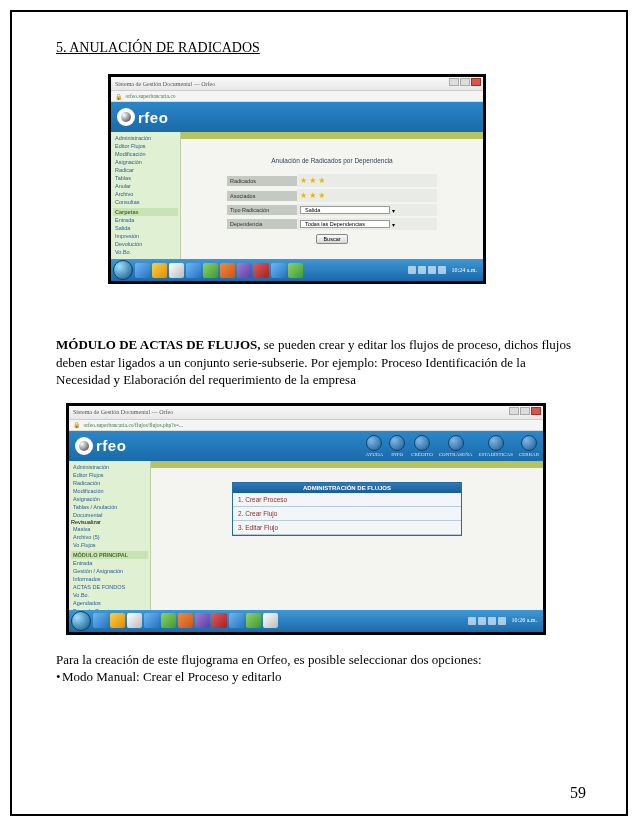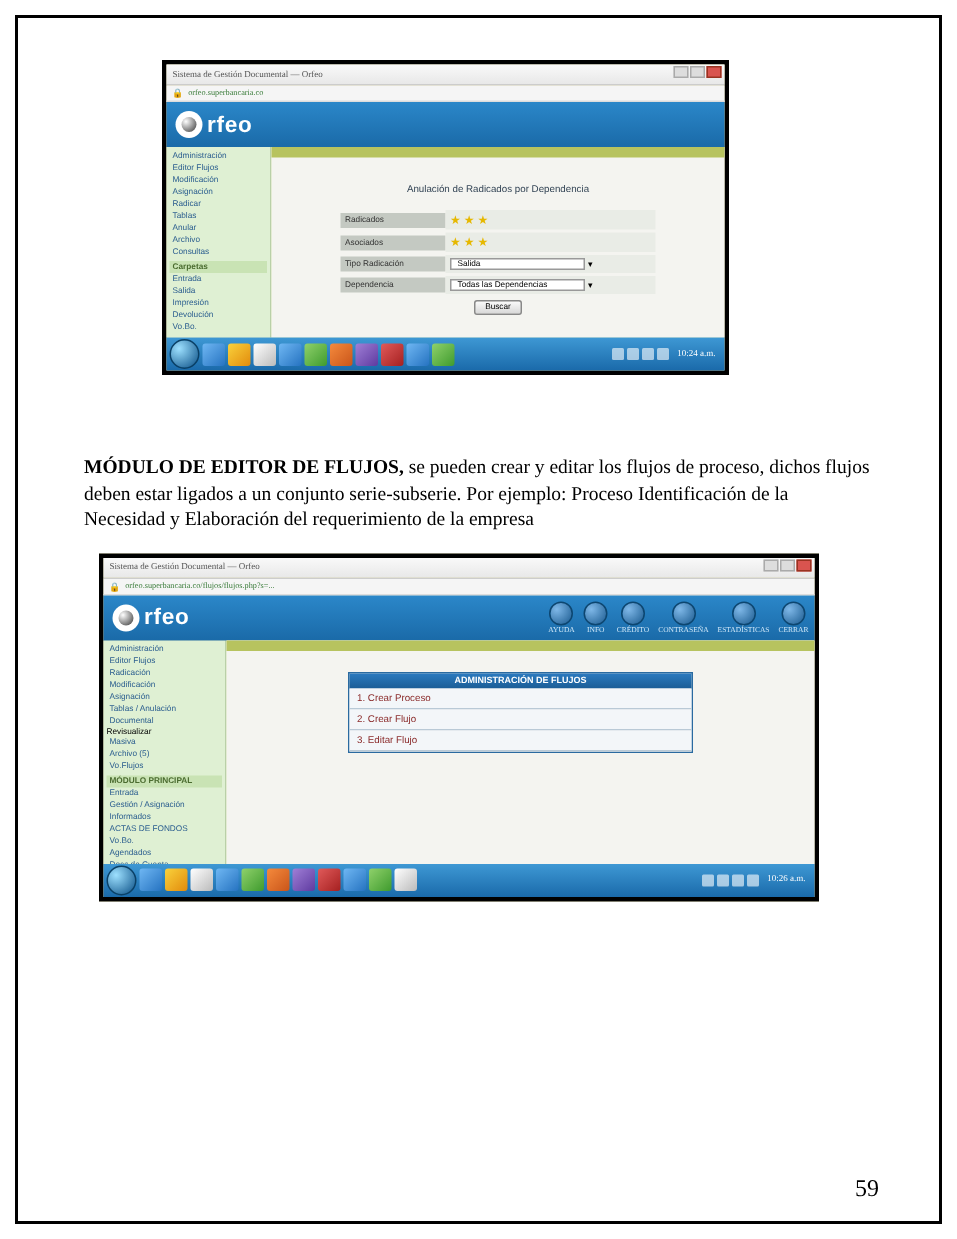--- a/index.html
+++ b/index.html
@@ -22,21 +22,21 @@
     }
     .section-heading {
       font-size: 14px;
       text-decoration: underline;
       margin-bottom: 18px;
     }
     .screenshot-frame {
       border: 3px solid #000;
       margin: 0 auto 8px auto;
       position: relative;
-      background: #fef9c3;
+      background: #c2410c;
     }
     .s1 { width: 378px; height: 210px; margin-left: 52px; }
     .s2 { width: 480px; height: 232px; margin-left: 10px; }
     .titlebar {
       height: 14px;
       background: linear-gradient(#f9f9f9,#e8e8e8);
       border-bottom: 1px solid #ccc;
       display: flex;
       align-items: center;
       font-size: 6px;
@@ -172,20 +172,21 @@
     .body-text .bold{ font-weight:bold;}
     .footer-text { margin-top: 16px; line-height:1.35;}
     .page-num{ position:absolute; bottom: 12px; right: 40px; font-size:16px;}
     .bullet{display:inline-block;width:6px;}
   </style>
 </head>
 <body>
 
 <div class="page">
 
+  <div class="section-heading">5. ANULACIÓN DE RADICADOS</div>
 
   <div class="screenshot-frame s1">
     <div class="titlebar">
       <span>Sistema de Gestión Documental — Orfeo</span>
       <div class="wctl">
           <span></span>
           <span></span>
           <span class="cls"></span>
         </div>
     </div>
@@ -264,21 +265,21 @@
           <div class="tri"></div>
           <div class="tri"></div>
           <div class="tri"></div>
           <div class="tri"></div>
         </div>
       <div class="clock">10:24 a.m.</div>
     </div>
   </div>
 
   <div class="body-text" style="margin-top:52px;">
-    <span class="bold">MÓDULO DE EDITOR DE FLUJOS,</span><span> se pueden crear y editar los flujos de proceso, dichos flujos deben estar ligados a un conjunto serie-subserie. Por ejemplo: Proceso Identificación de la Necesidad y Elaboración del requerimiento de la empresa</span>
+    <span class="bold">MÓDULO DE ACTAS DE FLUJOS,</span><span> se pueden crear y editar los flujos de proceso, dichos flujos deben estar ligados a un conjunto serie-subserie. Por ejemplo: Proceso Identificación de la Necesidad y Elaboración del requerimiento de la empresa</span>
   </div>
 
   <div class="screenshot-frame s2">
     <div class="titlebar">
       <span>Sistema de Gestión Documental — Orfeo</span>
       <div class="wctl">
           <span></span>
           <span></span>
           <span class="cls"></span>
         </div>
@@ -367,15 +368,19 @@
       <div class="tray">
           <div class="tri"></div>
           <div class="tri"></div>
           <div class="tri"></div>
           <div class="tri"></div>
         </div>
       <div class="clock">10:26 a.m.</div>
     </div>
   </div>
 
+  <div class="footer-text">
+    <div>Para la creación de este flujograma en Orfeo, es posible seleccionar dos opciones:</div>
+    <div><span class="bullet">•</span><span>Modo Manual: Crear el Proceso y editarlo</span></div>
+  </div>
 
   <div class="page-num">59</div>
 </div>
 
 </body></html>

